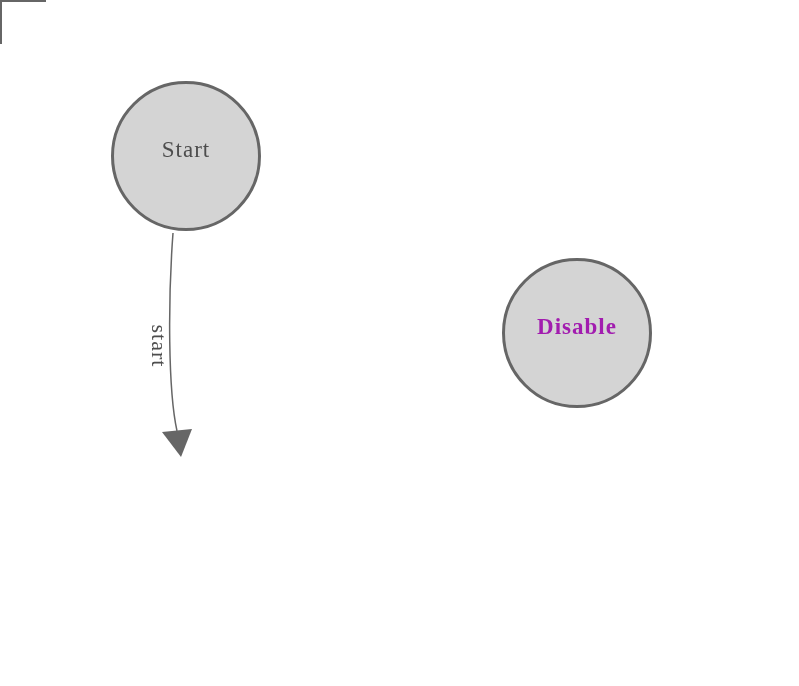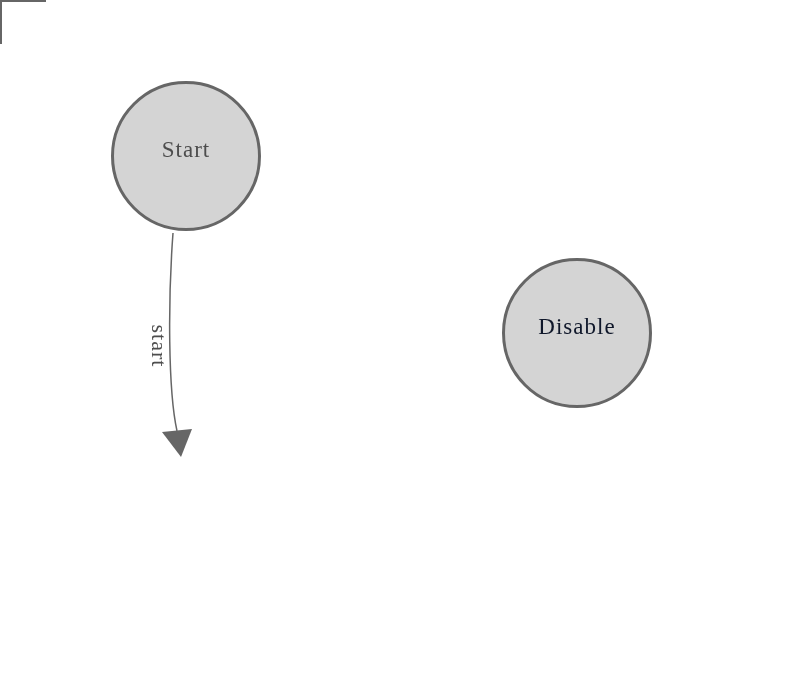--- a/index.html
+++ b/index.html
@@ -73,18 +73,18 @@
       <path d="M 173 233 C 168 300 168 390 177 431" fill="none" stroke="#666666" stroke-width="1.5"></path>
       <polygon points="162,432 192,429 181,457" fill="#666666"></polygon>
     </svg>
 
   <div class="node" style="left: 111px; top: 81px; height: 150px; width: 150px; background: rgb(212, 212, 212); border-color: rgb(102, 102, 102); border-width: 3px;">
     <span class="node-label" style="color: rgb(77, 77, 77);">Start</span>
   </div>
 
 
   <div class="node" style="left: 502px; top: 258px; height: 150px; width: 150px; background: rgb(212, 212, 212); border-color: rgb(102, 102, 102); border-width: 3px;">
-    <span class="node-label" style="color: #0f172a;">Disable</span>
+    <span class="node-label" style="color: #a21caf; font-weight: bold;">Disable</span>
   </div>
 
   <div class="edge-label" style="left: 159px; top: 346px; transform: translate(-50%, -50%) rotate(90deg); color: rgb(77, 77, 77);">start</div>
 
 </div>
 
 </body></html>

